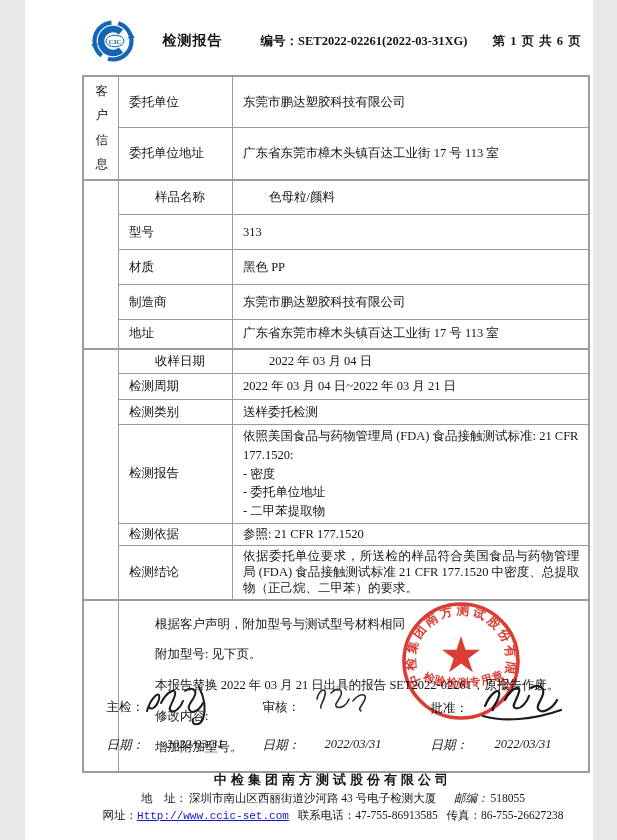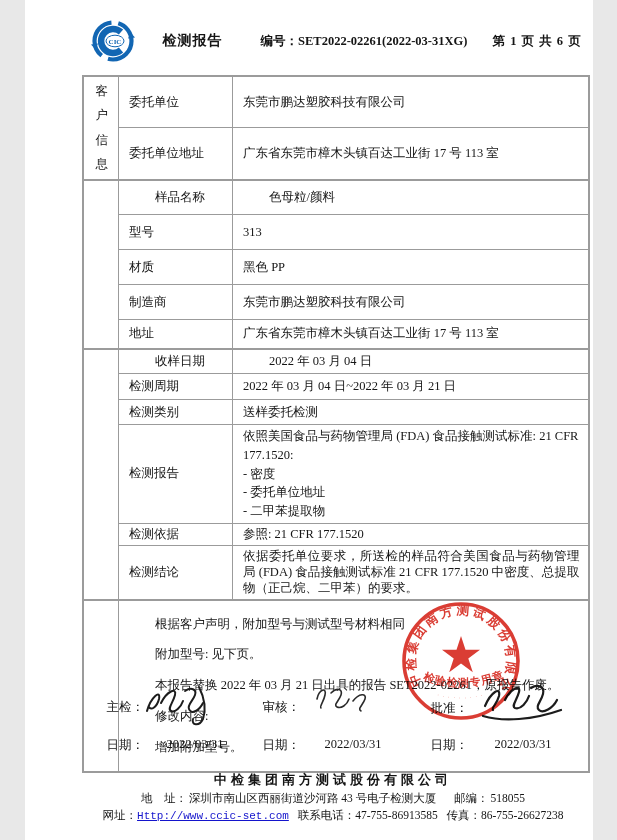--- a/index.html
+++ b/index.html
@@ -32,21 +32,21 @@
   .cell-lines div{line-height:1.5;}
   .note-lines div{line-height:1.42;margin:13px 0;}
   .justify{text-align:justify;line-height:1.3;padding-right:2px;}
   
   .stamp{
     position:absolute;left:372px;top:597px;width:128px;height:128px;
     mix-blend-mode:multiply;opacity:.9;z-index:5;pointer-events:none;
   }
   
   .siglabel{position:absolute;font-size:12.5px;z-index:2;}
-  .sigdate{position:absolute;font-size:12.5px;z-index:2;}
+  .sigdate{position:absolute;font-size:12.5px;z-index:2;font-style:italic;}
   .sig-svg{position:absolute;z-index:2;}
   
   .foot{position:absolute;left:0;width:617px;text-align:center;}
   .foot-company{top:771px;font-size:13px;font-weight:bold;letter-spacing:4px;}
   .foot-line{top:791px;font-size:11.5px;}
   .foot-line2{top:808px;font-size:11.5px;}
   .foot-line span{margin:0 1px;}
   a.url{
     color:#1414cc;text-decoration:underline;
     font-family:"Liberation Mono","DejaVu Sans Mono",monospace;
@@ -205,21 +205,21 @@
       <textPath href="#arcBottom" startOffset="2">检验检测专用章</textPath>
     </text>
     <text font-size="4.5" fill="#d6281e" letter-spacing="1.5">
       <textPath href="#arcMarks" startOffset="4">· · · · · · · · ·</textPath>
     </text>
   </svg>
 
   <div class="foot foot-company">中检集团南方测试股份有限公司</div>
   <div class="foot foot-line">
     <span>地　址：</span><span>深圳市南山区西丽街道沙河路 43 号电子检测大厦</span>
-    <span style="margin-left:14px;">邮编：</span><span>518055</span>
+    <span style="margin-left:14px;font-style:italic;">邮编：</span><span>518055</span>
   </div>
   <div class="foot foot-line2">
     <span>网址：</span><a class="url">Http://www.ccic-set.com</a>
     <span style="margin-left:6px;">联系电话：</span><span>47-755-86913585</span>
     <span style="margin-left:6px;margin-top:28px;">传真：</span><span>86-755-26627238</span>
   </div>
 
 </div>
 
 </body></html>

